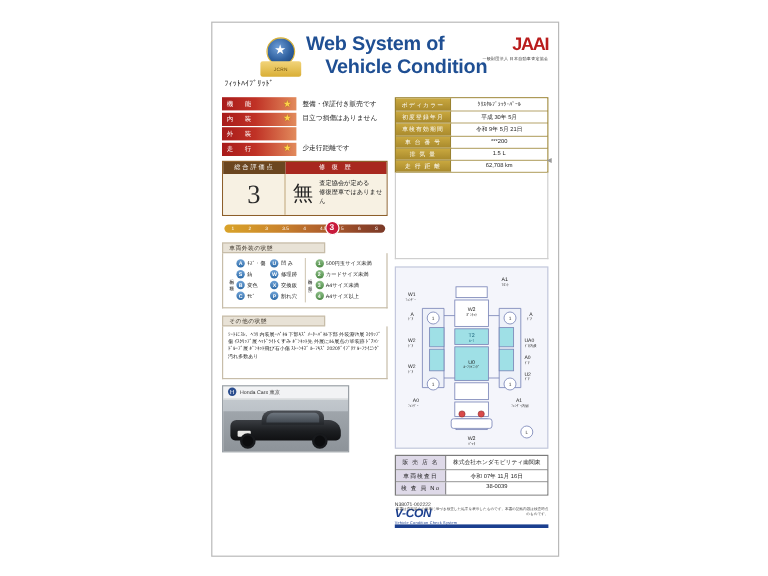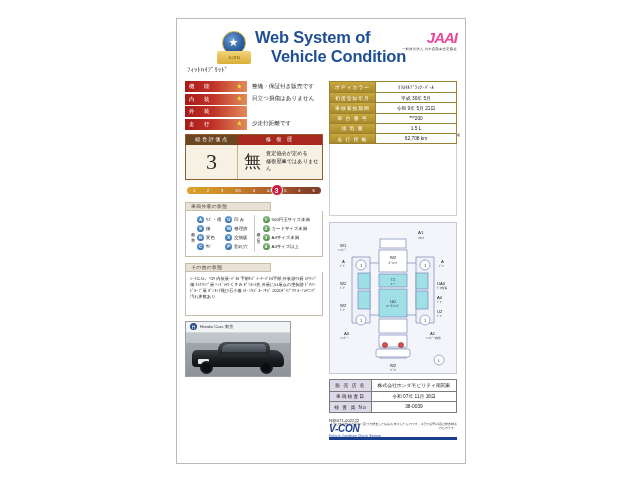--- a/index.html
+++ b/index.html
@@ -55,21 +55,21 @@
     font-size: 16.5px;
     line-height: 19px;
     letter-spacing: -0.2px;
   }
   .title-main .l2 { padding-left: 16px; display: block; }
   .jaai {
     position: absolute; right: 8px; top: 10px;
     text-align: right;
   }
   .jaai .mark {
-    color: #ec4899; font-weight: bold; font-style: italic;
+    color: #b91c1c; font-weight: bold; 
     font-size: 15px; letter-spacing: -1px;
   }
   .jaai .sub {
     font-size: 3.4px; color: #333; letter-spacing: .2px; margin-top: 1px;
   }
   .modelname {
     position: absolute; left: 10px; top: 47px;
     font-size: 6.5px; color: #222; letter-spacing: .2px;
   }
 

